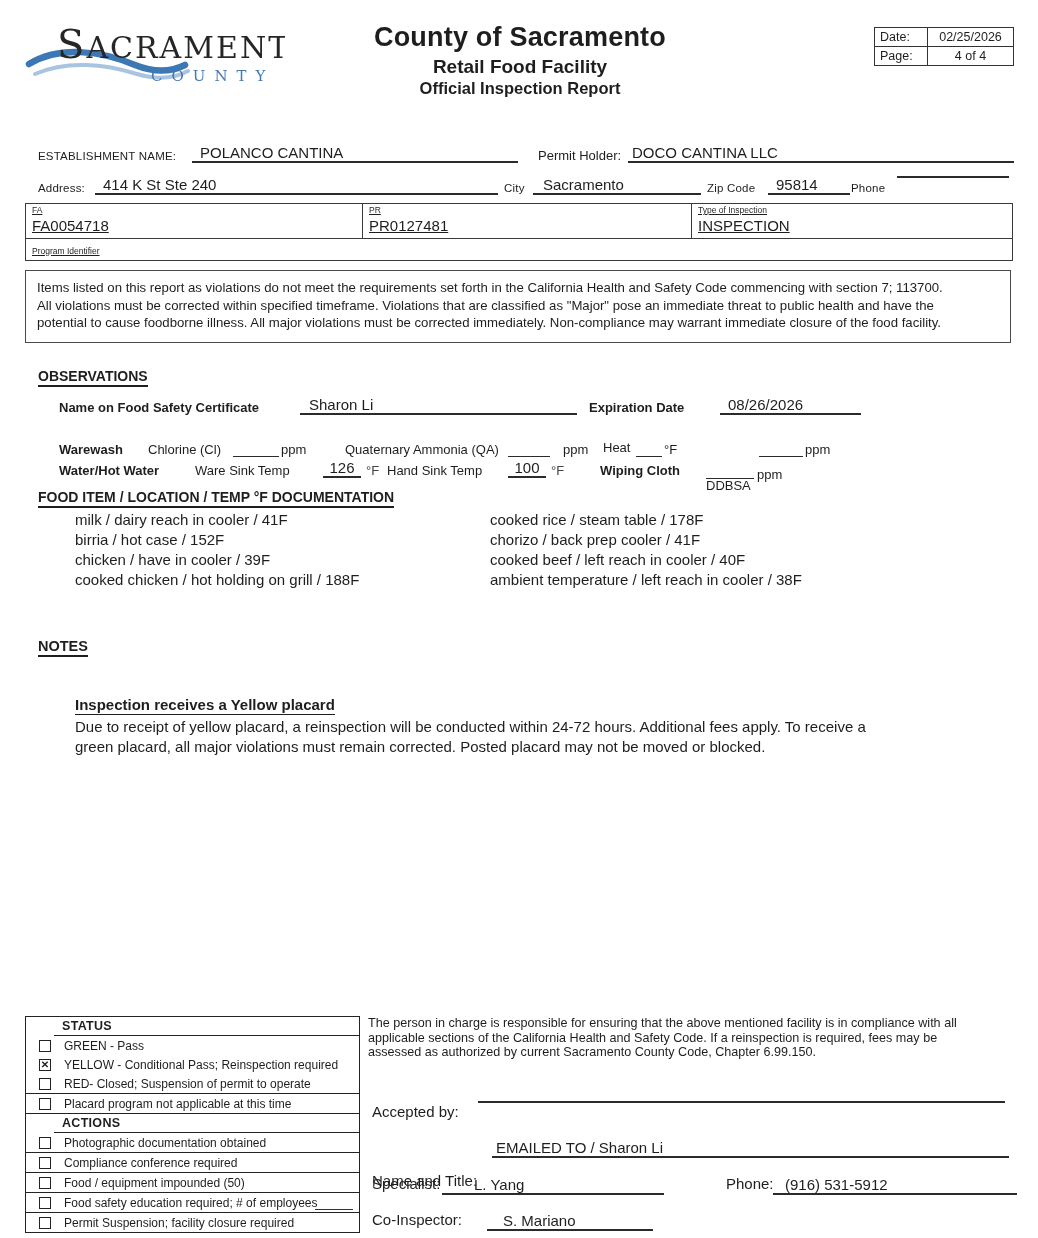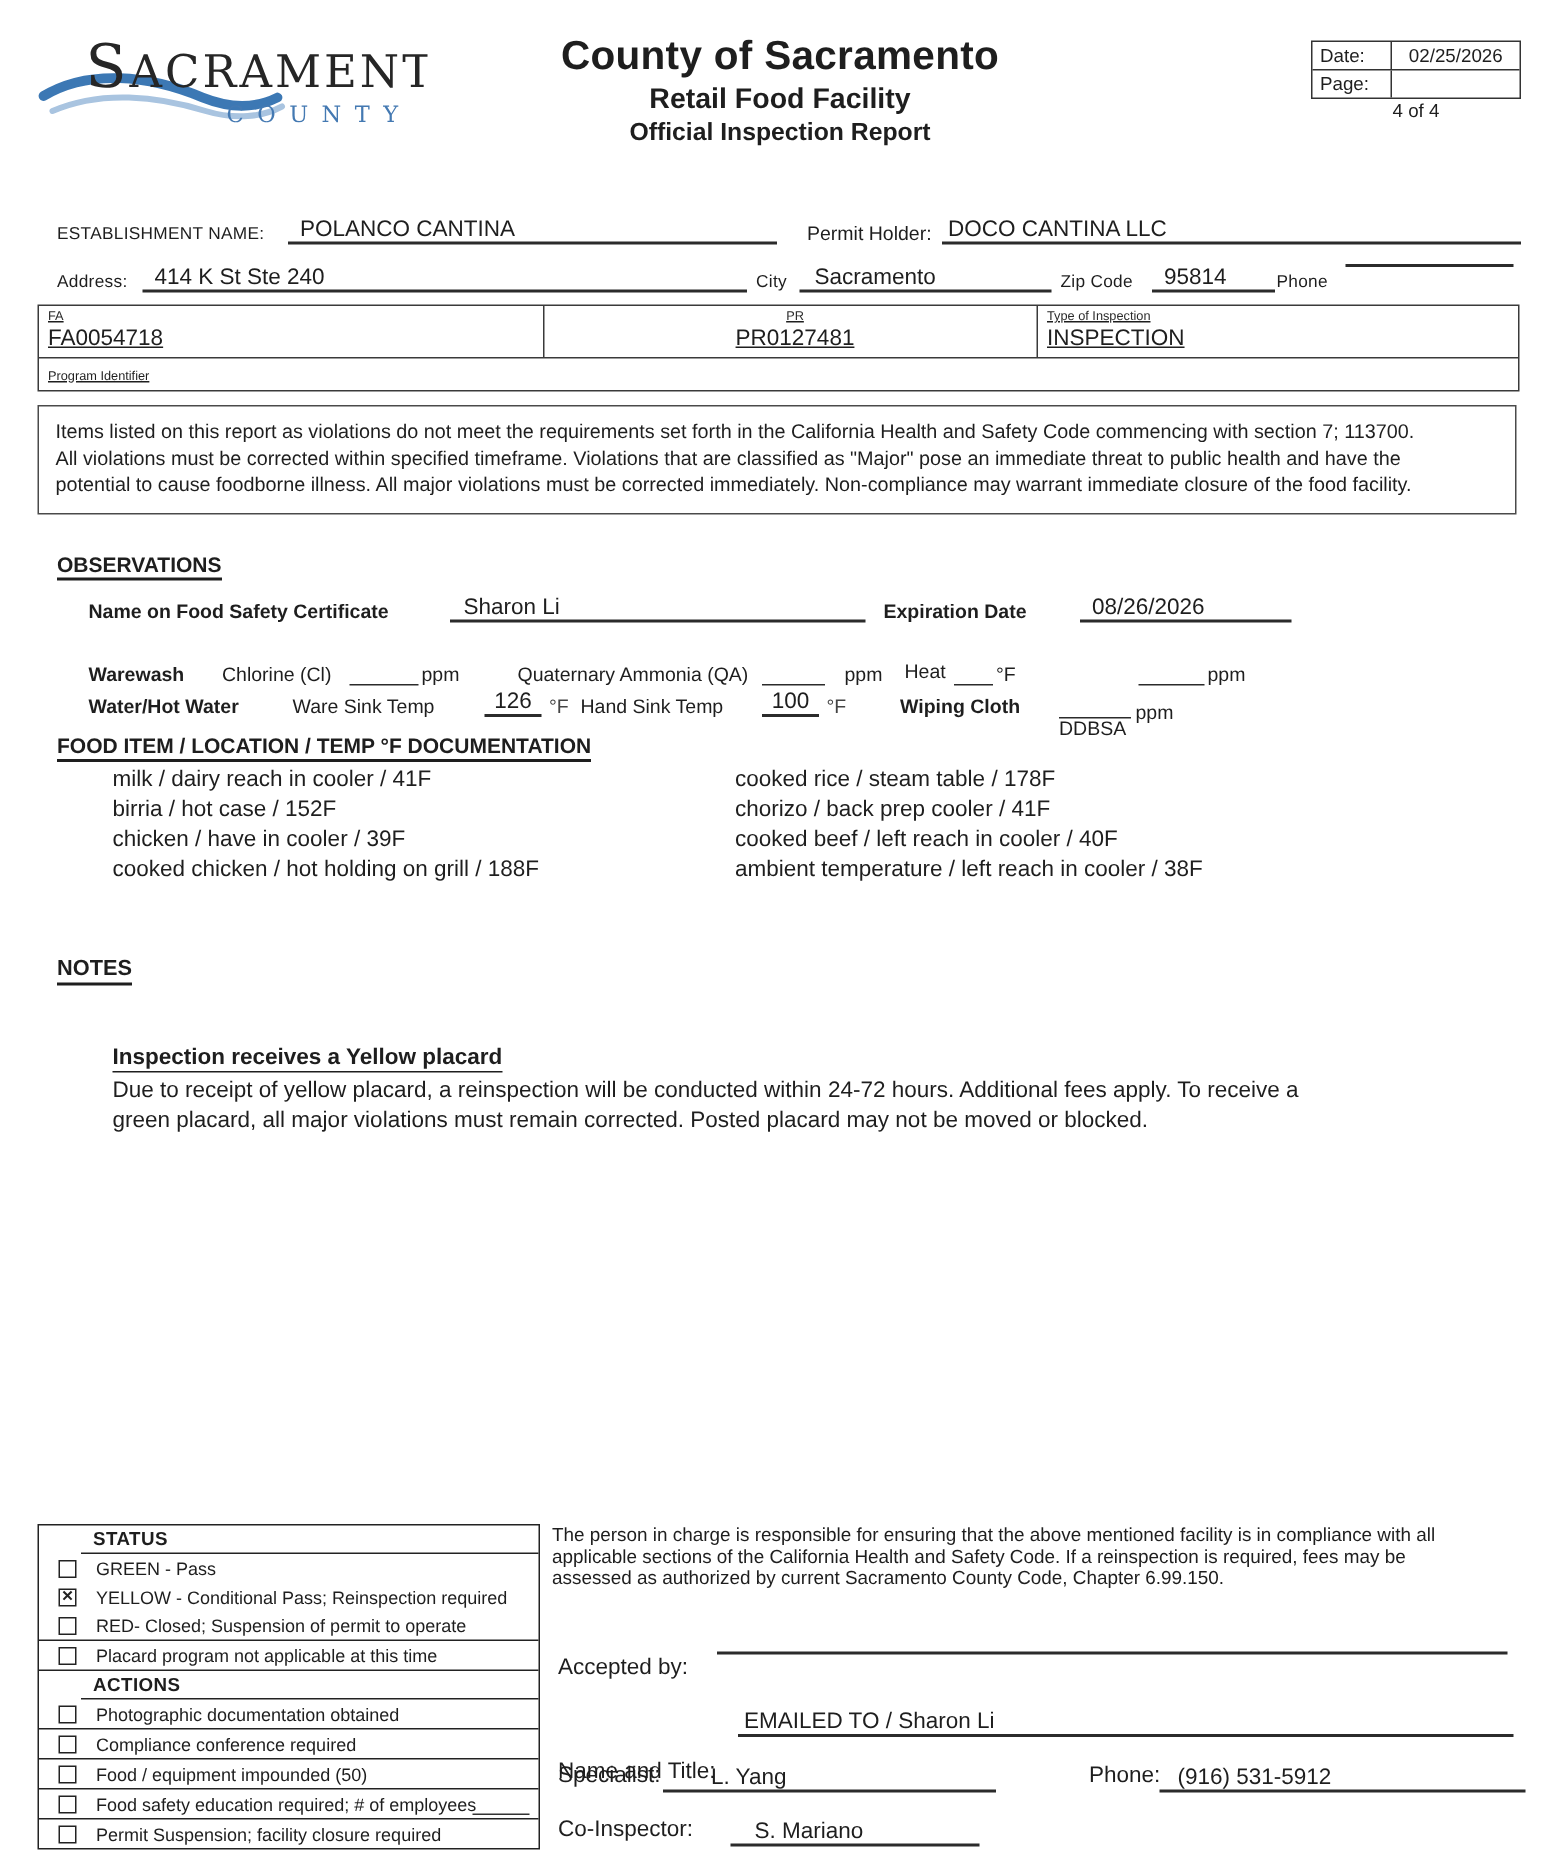--- a/index.html
+++ b/index.html
@@ -11,31 +11,31 @@
   .fill{border-bottom:2px solid #2b2b2b;display:inline-block;font-size:15px;line-height:17px;vertical-align:bottom;}
   .blank{border-bottom:1.6px solid #2b2b2b;display:inline-block;height:13px;}
   .pre{white-space:pre-line;}
   
   .title-wrap{left:300px;top:22px;width:440px;text-align:center;}
   .t1{font-size:27px;font-weight:bold;letter-spacing:.2px;}
   .t2{font-size:19px;font-weight:bold;margin-top:3px;}
   .t3{font-size:16.5px;font-weight:bold;margin-top:1px;}
   .datebox{left:874px;top:27px;width:138px;border:1.6px solid #333;font-size:12.5px;}
   .datebox .r{display:flex;height:18px;line-height:18px;}
-  .datebox .r + .r{border-top:1.4px solid #333;flex-direction:column;}
+  .datebox .r + .r{border-top:1.4px solid #333;}
   .datebox .lab{width:47px;padding-left:5px;border-right:1.4px solid #333;}
   .datebox .val{flex:1;text-align:center;}
   
   .idtable{left:25px;top:203px;width:986px;border:1.6px solid #3a3a3a;text-decoration:underline;}
   .idrow1{display:flex;height:34px;}
   .idcell{padding:1px 0 0 6px;}
   .idcell .sm{font-size:8.5px;color:#2a2a2a;}
   .idcell .lg{font-size:15px;margin-top:2px;}
   .c1{width:330px;border-right:1.4px solid #3a3a3a;}
-  .c2{width:322px;border-right:1.4px solid #3a3a3a;text-align:center;}
+  .c2{width:322px;border-right:1.4px solid #3a3a3a;}
   .c3{flex:1;}
   .idrow2{border-top:1.4px solid #3a3a3a;height:20px;padding:1px 0 0 6px;}
   .vio{left:25px;top:270px;width:962px;border:1.5px solid #4a4a4a;padding:8px 11px 10px 11px;
        font-size:13.2px;line-height:17.5px;}
   .lbl-sm{font-size:11.5px;letter-spacing:.2px;}
   .lbl-md{font-size:13px;}
   .food-item{font-size:15px;}
   
   .statusbox{left:25px;top:1016px;width:333px;border:1.7px solid #222;font-size:12px;}
   .sb-head{font-weight:bold;font-size:12.5px;padding:2px 0 2px 8px;border-bottom:1.5px solid #222;letter-spacing:.3px;margin-left:28px;}

